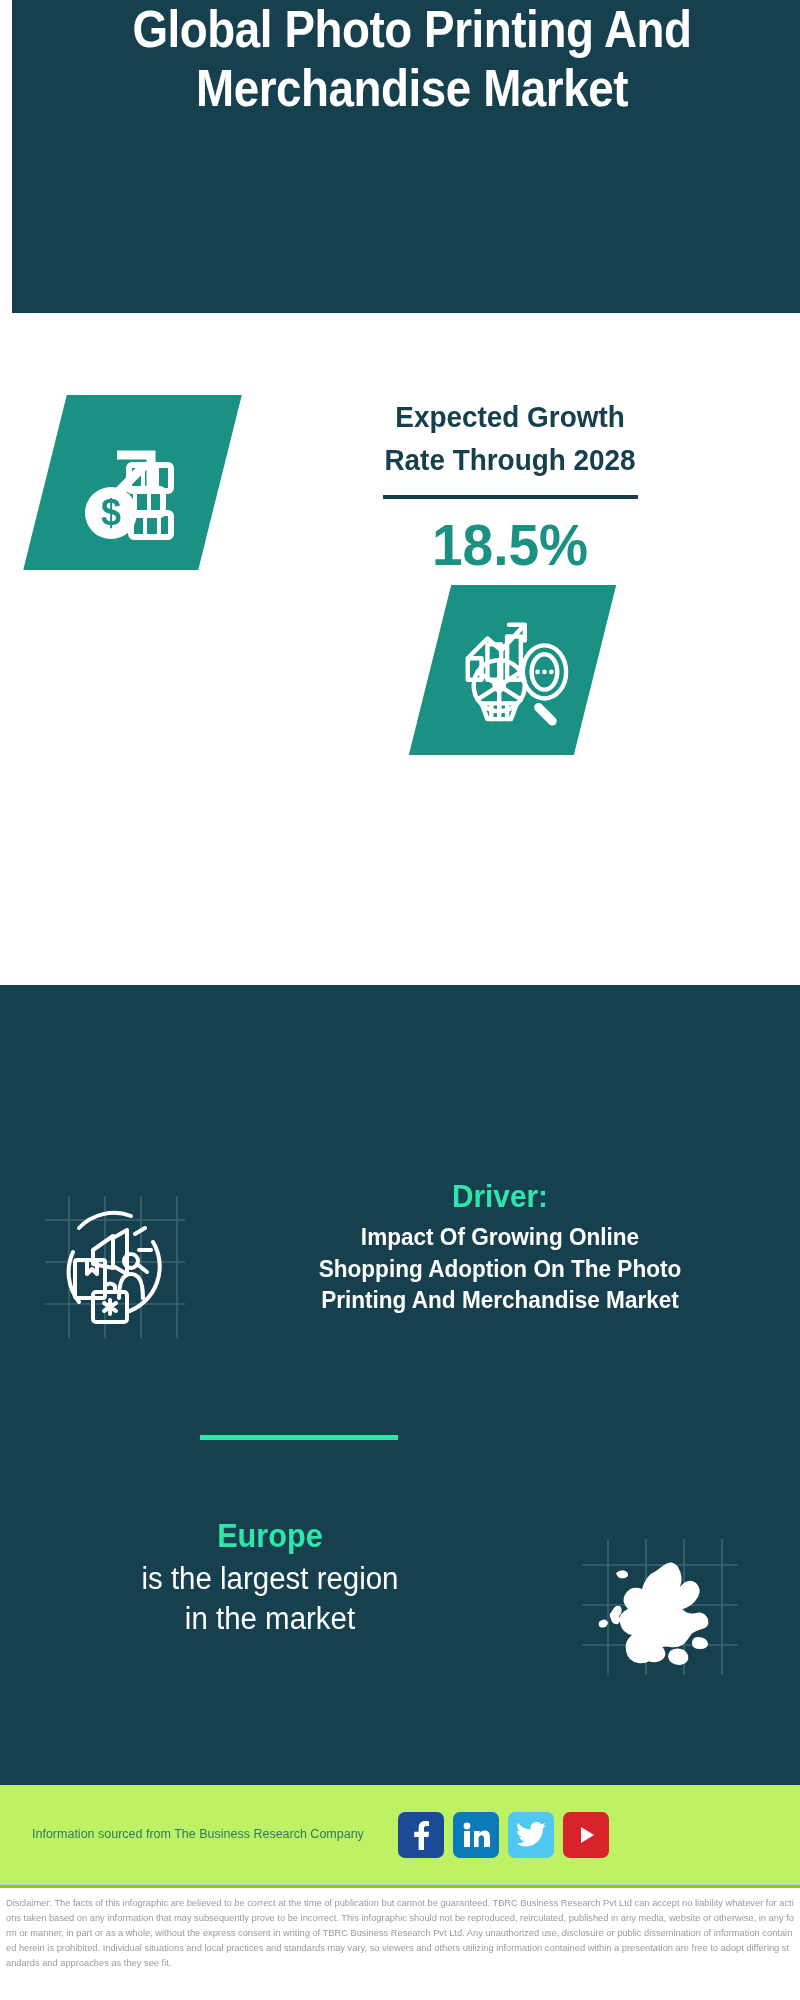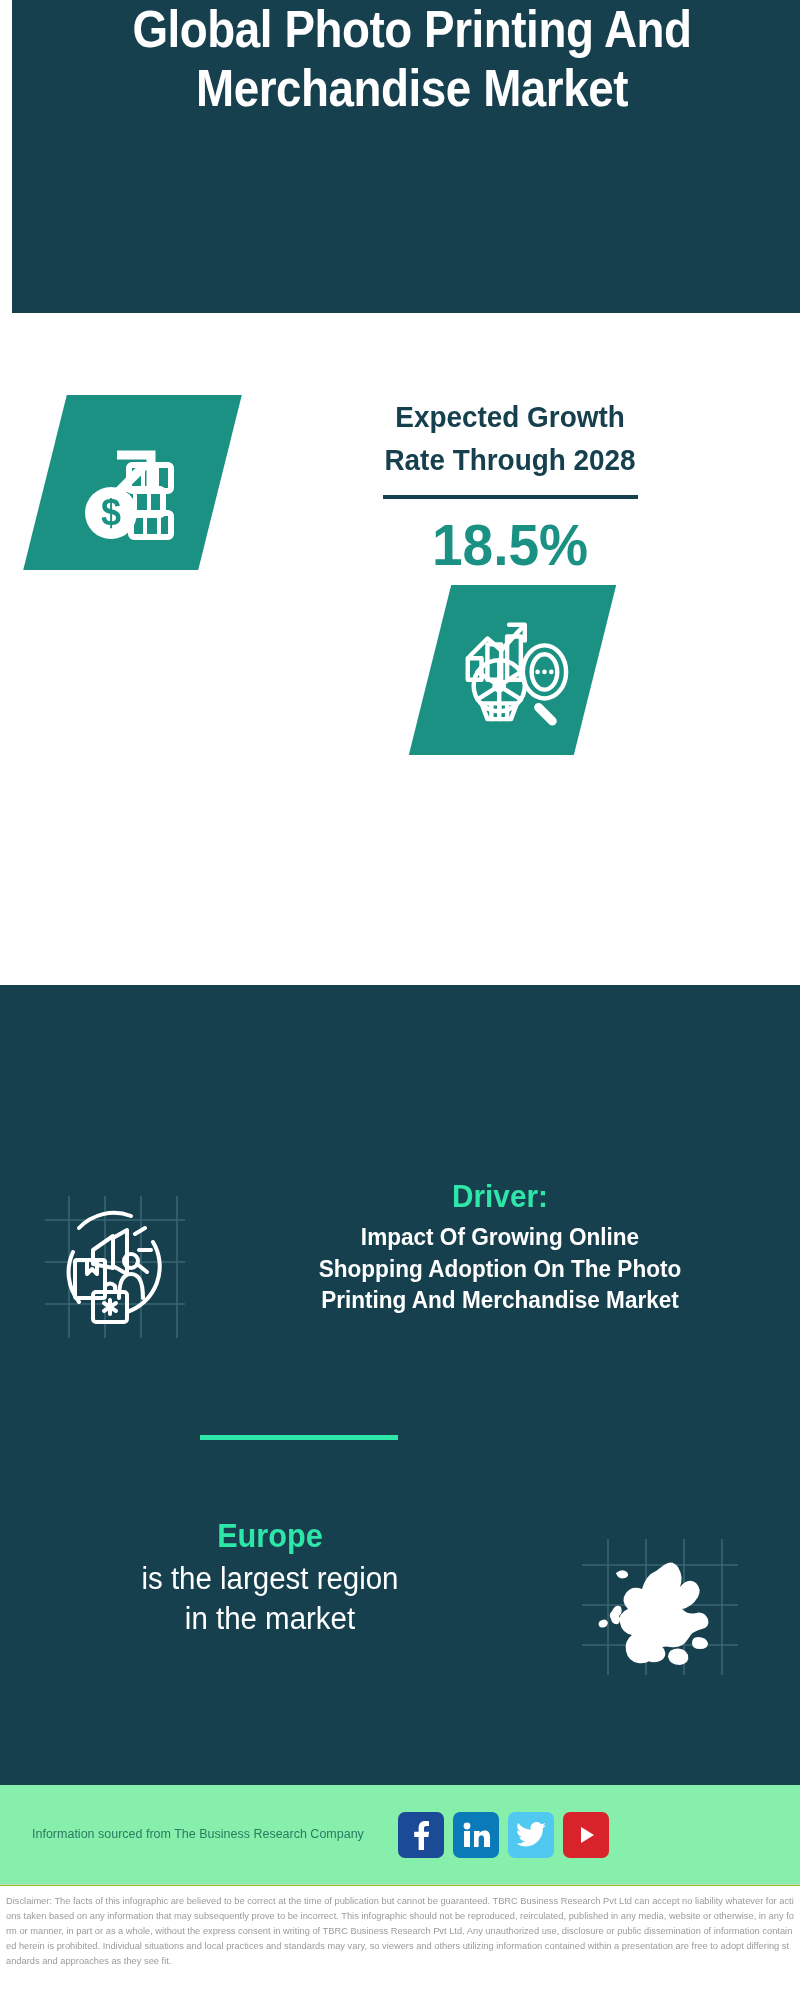--- a/index.html
+++ b/index.html
@@ -107,41 +107,41 @@
     transform: scaleX(0.93); margin-bottom: 4px;
   }
   .region-desc {
     color: #ffffff; font-weight: 400; font-size: 31px; line-height: 1.28;
     text-align: center; transform: scaleX(0.95);
   }
 
   
   .footer {
     position: absolute; left: 0; top: 1785px; width: 800px; height: 100px;
-    background: #86efac;
+    background: #bef264;
     display: flex; align-items: center;
   }
   .footer-text {
     margin-left: 32px; width: 360px;
     color: #2b7a62; font-size: 12.5px; line-height: 1.7;
   }
   .socials { display: flex; gap: 9px; margin-left: 6px; }
   .social {
     width: 46px; height: 46px; border-radius: 7px;
     display: flex; align-items: center; justify-content: center;
   }
   .social.fb { background: #1b4a96; }
   .social.li { background: #0a7bb8; }
   .social.tw { background: #50c8f0; }
   .social.yt { background: #d8232a; }
 
   .disclaimer {
     position: absolute; left: 0; top: 1885px; width: 800px; height: 115px;
     background: #ffffff;
-    border-top: 1px solid #84cc16;
+    border-top: 3px solid #84cc16;
     padding: 8px 6px 0 6px;
     color: #9b9b9b; font-size: 9.3px; line-height: 1.62;
     word-break: break-all;
   }
   .footer-divider {
     position: absolute; left: 0; top: 1884px; width: 800px; height: 1px; background: #cfcfcf;
   }
 </style>
 </head>
 <body>

